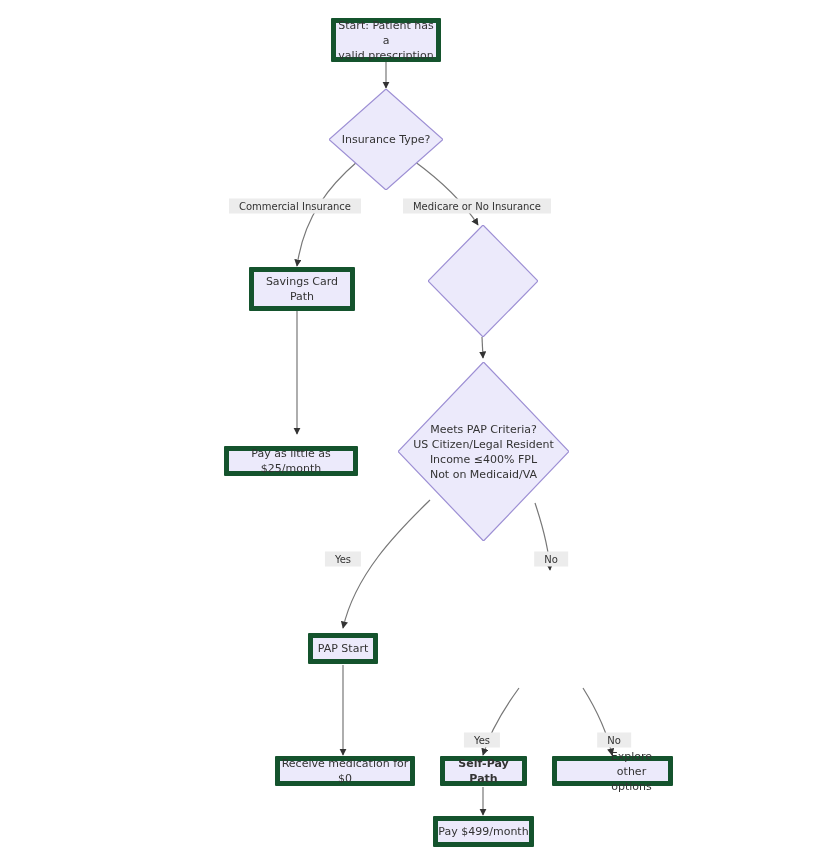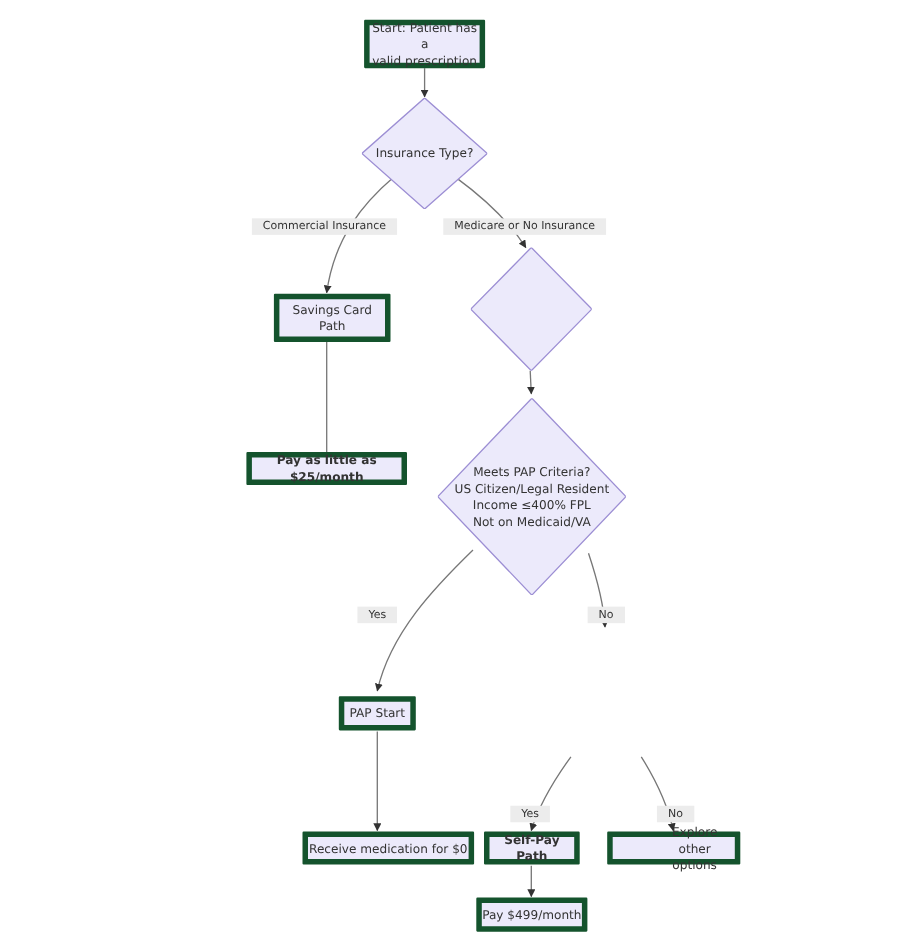--- a/index.html
+++ b/index.html
@@ -134,21 +134,21 @@
   <div class="node rect" style="left:249px; top:267px; width:106px; height:44px;">
     <span>Savings Card Path</span>
   </div>
 
   <div class="diamond-wrap" style="left:428px; top:225px; width:110px; height:112px;">
     <svg class="diamond-shape" viewBox="0 0 110 112" preserveAspectRatio="none">
       <polygon points="55,0 110,56 55,112 0,56" fill="#ECEAFB" stroke="#9D8FD4" stroke-width="1.2"></polygon>
     </svg>
   </div>
 
-  <div class="node rect" style="left:224px; top:411px; width:146px; height:30px;font-weight:bold;">
+  <div class="node rect" style="left:224px; top:446px; width:134px; height:30px;">
     <span>Pay as little as $25/month</span>
   </div>
 
   <div class="diamond-wrap" style="left:398px; top:362px; width:171px; height:179px;">
     <svg class="diamond-shape" viewBox="0 0 171 179" preserveAspectRatio="none">
       <polygon points="85.5,0 171,89.5 85.5,179 0,89.5" fill="#ECEAFB" stroke="#9D8FD4" stroke-width="1.2"></polygon>
     </svg>
     <span class="diamond-label">Meets PAP Criteria?
 US Citizen/Legal Resident
 Income ≤400% FPL
@@ -167,21 +167,21 @@
   </div>
 
 
   <div class="edge-label" style="left:482px; top:740px;">
     <span>Yes</span>
   </div>
   <div class="edge-label" style="left:614px; top:740px;">
     <span>No</span>
   </div>
 
-  <div class="node rect" style="left:275px; top:756px; width:156px; height:30px;">
+  <div class="node rect" style="left:275px; top:756px; width:140px; height:30px;">
     <span>Receive medication for $0</span>
   </div>
 
   <div class="node rect" style="left:440px; top:756px; width:87px; height:30px;font-weight:bold;">
     <span>Self-Pay Path</span>
   </div>
 
   <div class="node rect" style="left:552px; top:756px; width:121px; height:30px;padding-left:38px;">
     <span>Explore other options</span>
   </div>

